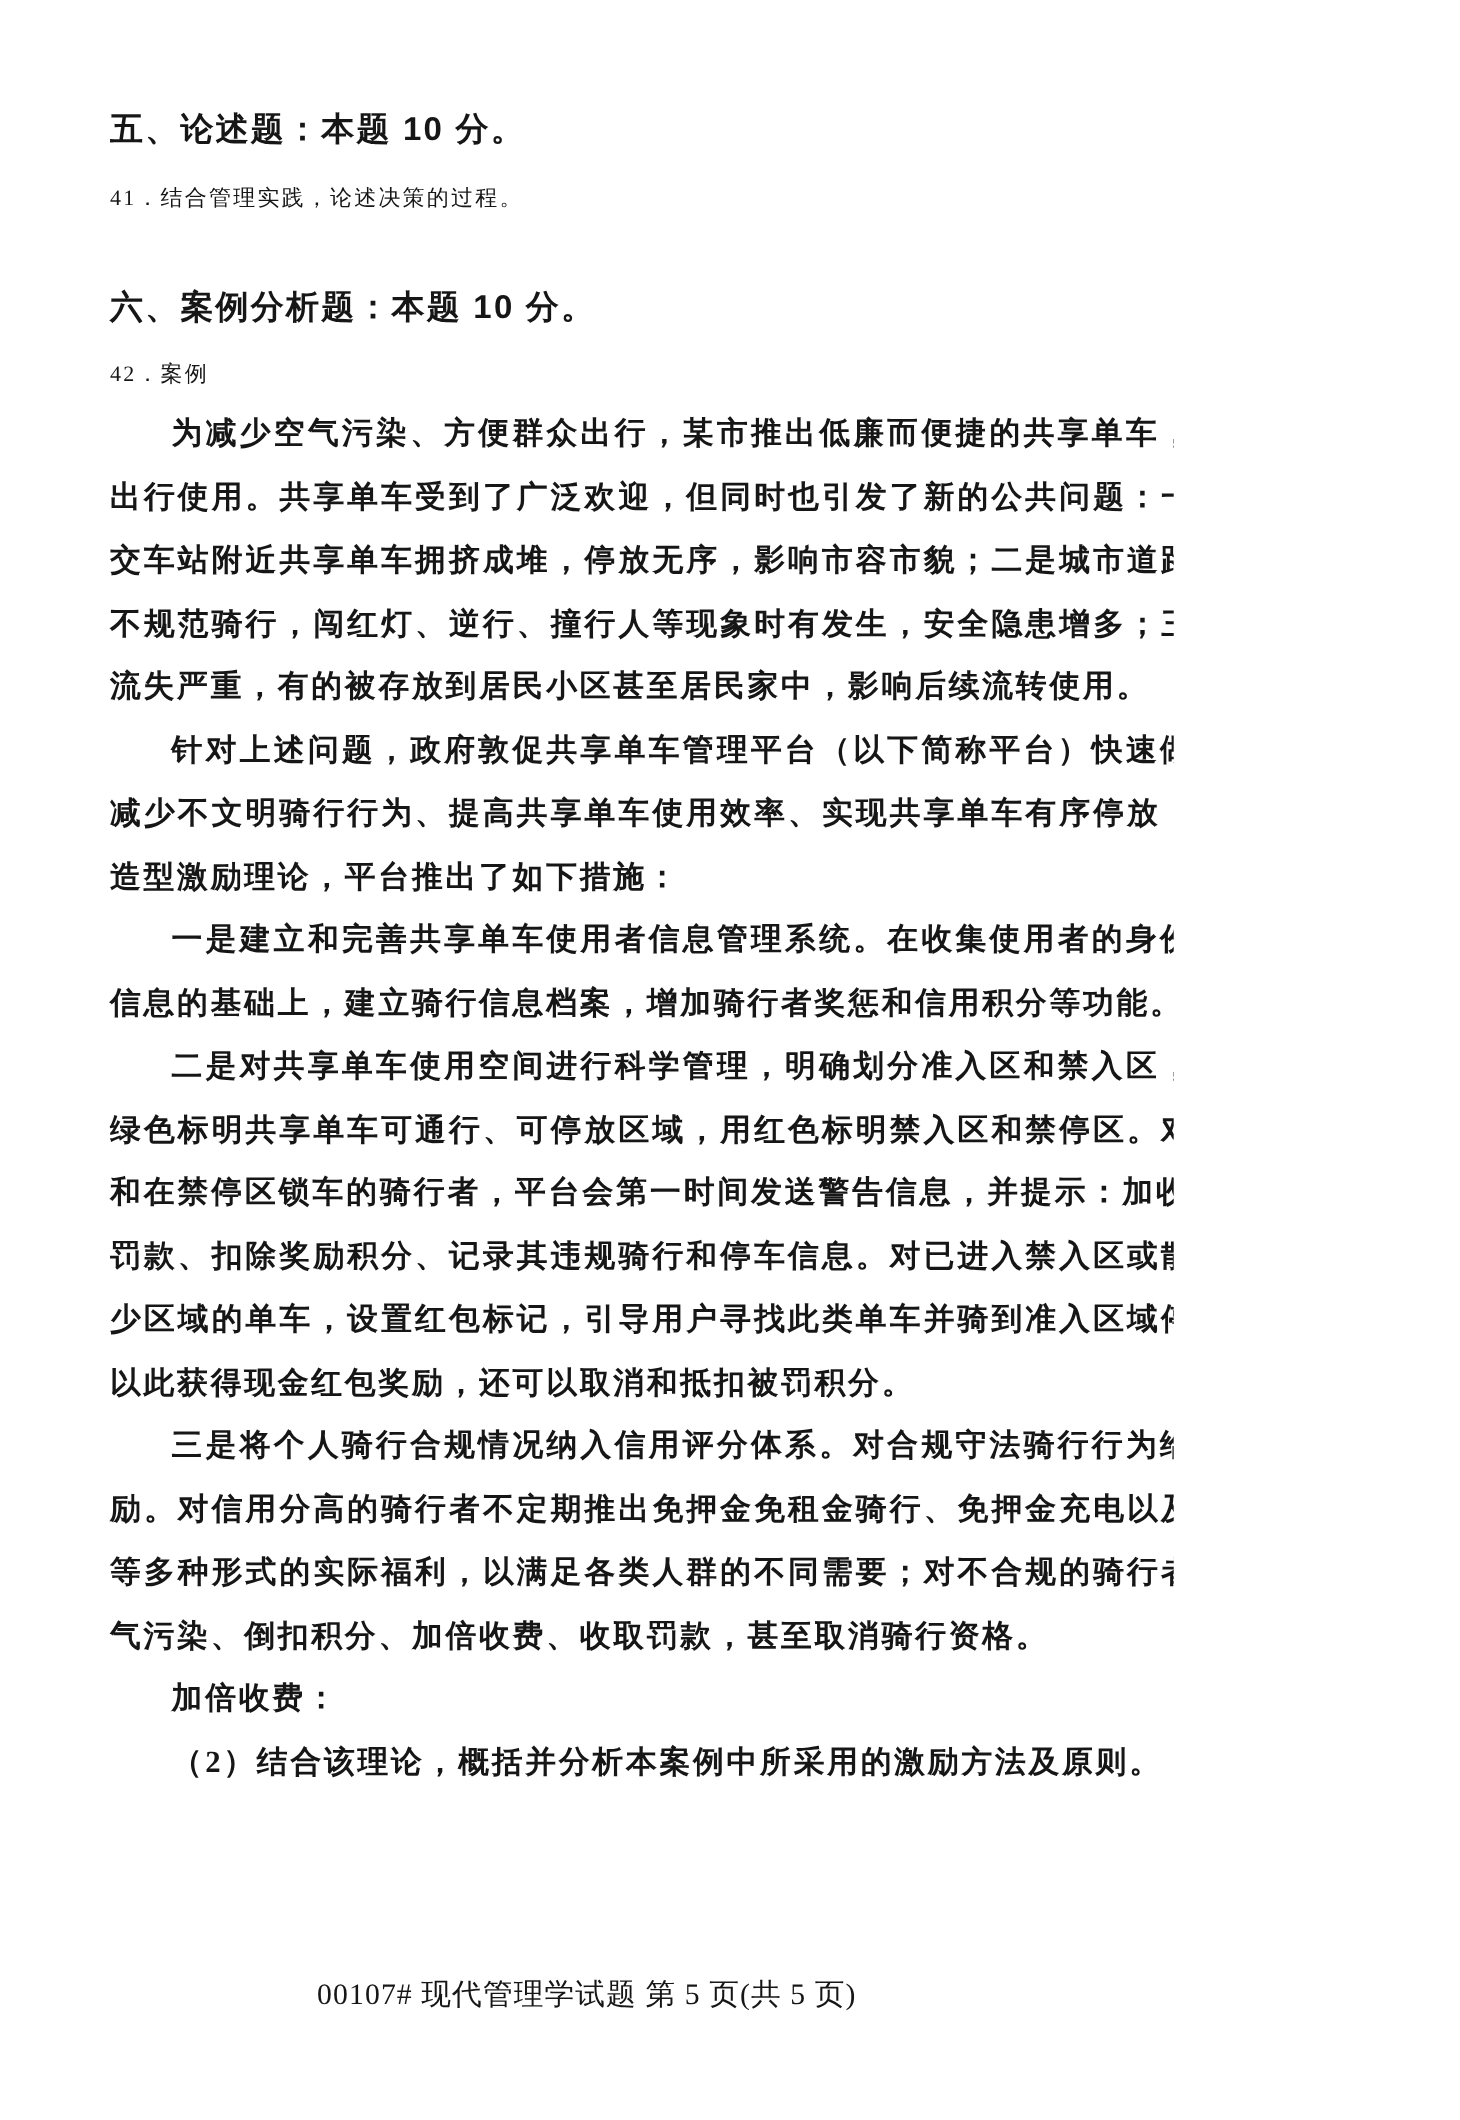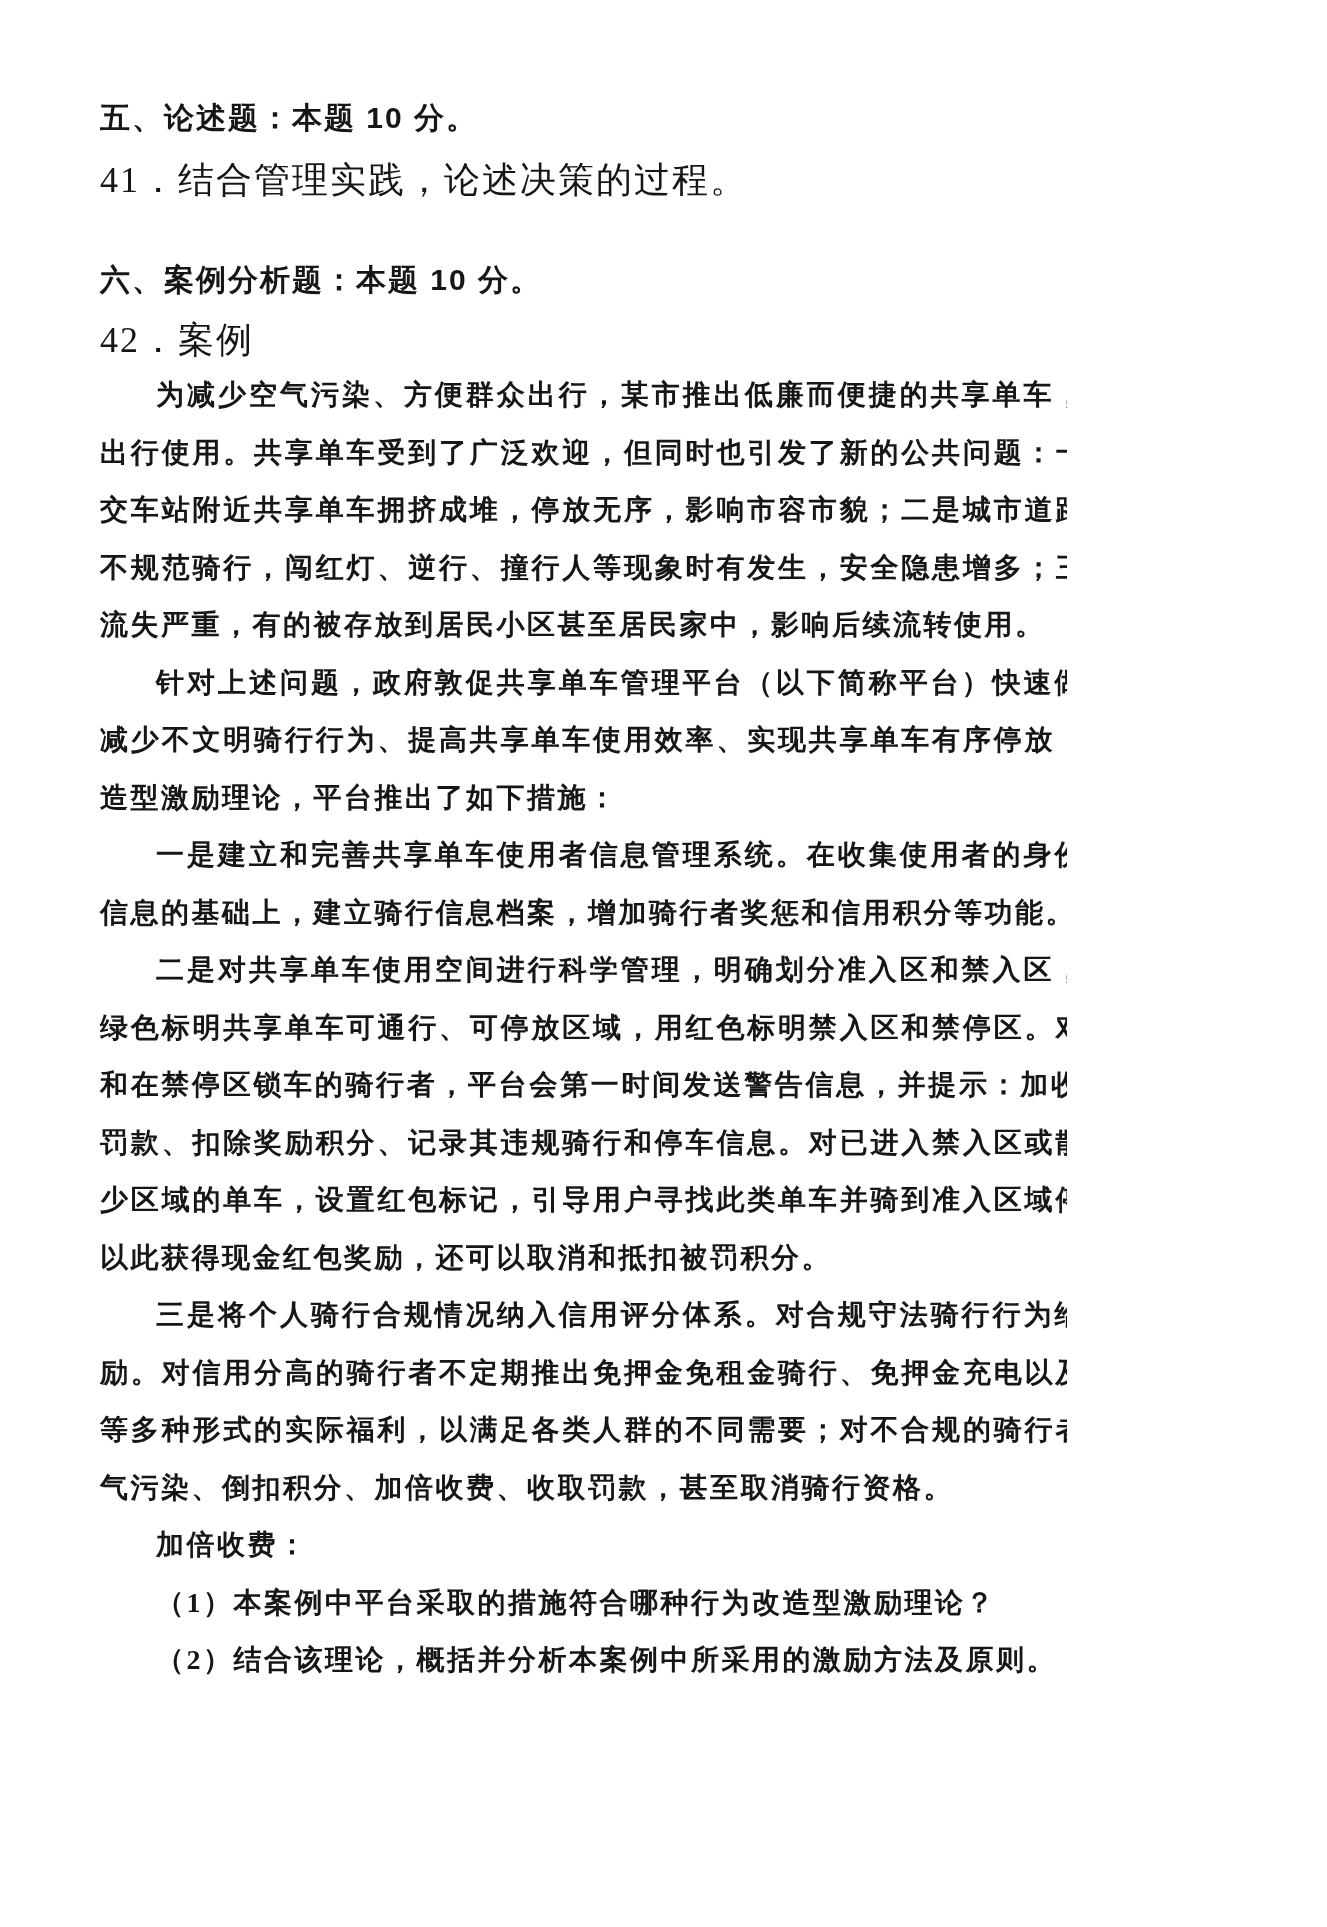--- a/index.html
+++ b/index.html
@@ -21,21 +21,21 @@
     font-family:"Liberation Sans","DejaVu Sans",sans-serif;
     font-weight:bold;
     font-size:30px;
     line-height:36px;
     letter-spacing:2px;
     margin:0;
   }
   .sec-heading.first{padding-top:100px;}
   .sec-heading.second{margin-top:64px;}
   .question-line{
-    font-size:36px;
+    font-size:20px;
     line-height:36px;
     letter-spacing:2px;
     margin:26px 0 0 0;
   }
   .question-line.q42{margin-top:24px;}
   .case-block{margin-top:8px;}
   .case-block p{
     font-size:28px;
     line-height:57.5px;
     letter-spacing:2.5px;
@@ -67,19 +67,19 @@
 
     <p class="question-line q42">42．案例</p>
 
     <div class="case-block">
       <p>为减少空气污染、方便群众出行，某市推出低廉而便捷的共享单车，供城市居民出行使用。共享单车受到了广泛欢迎，但同时也引发了新的公共问题：一是地铁及公交车站附近共享单车拥挤成堆，停放无序，影响市容市貌；二是城市道路上共享单车不规范骑行，闯红灯、逆行、撞行人等现象时有发生，安全隐患增多；三是共享单车流失严重，有的被存放到居民小区甚至居民家中，影响后续流转使用。</p>
       <p>针对上述问题，政府敦促共享单车管理平台（以下简称平台）快速做出反应。为减少不文明骑行行为、提高共享单车使用效率、实现共享单车有序停放，依据行为改造型激励理论，平台推出了如下措施：</p>
       <p>一是建立和完善共享单车使用者信息管理系统。在收集使用者的身份信息、押金信息的基础上，建立骑行信息档案，增加骑行者奖惩和信用积分等功能。</p>
       <p>二是对共享单车使用空间进行科学管理，明确划分准入区和禁入区，在地图上用绿色标明共享单车可通行、可停放区域，用红色标明禁入区和禁停区。对进入禁入区和在禁停区锁车的骑行者，平台会第一时间发送警告信息，并提示：加收 5 元人民币罚款、扣除奖励积分、记录其违规骑行和停车信息。对已进入禁入区或散落在人流稀少区域的单车，设置红包标记，引导用户寻找此类单车并骑到准入区域停放。用户可以此获得现金红包奖励，还可以取消和抵扣被罚积分。</p>
       <p>三是将个人骑行合规情况纳入信用评分体系。对合规守法骑行行为给予信用分奖励。对信用分高的骑行者不定期推出免押金免租金骑行、免押金充电以及发放购物券等多种形式的实际福利，以满足各类人群的不同需要；对不合规的骑行者，为减少空气污染、倒扣积分、加倍收费、收取罚款，甚至取消骑行资格。</p>
       <p>加倍收费：</p>
-      <p>（1）本案例中平台采取的措施符合哪种行为改造型激励理论？</p>
       <p>（2）结合该理论，概括并分析本案例中所采用的激励方法及原则。</p>
     </div>
 
   </div>
 
+  <div class="footer">00107# 现代管理学试题 第 5 页(共 5 页)</div>
 </div>
 
 </body></html>

